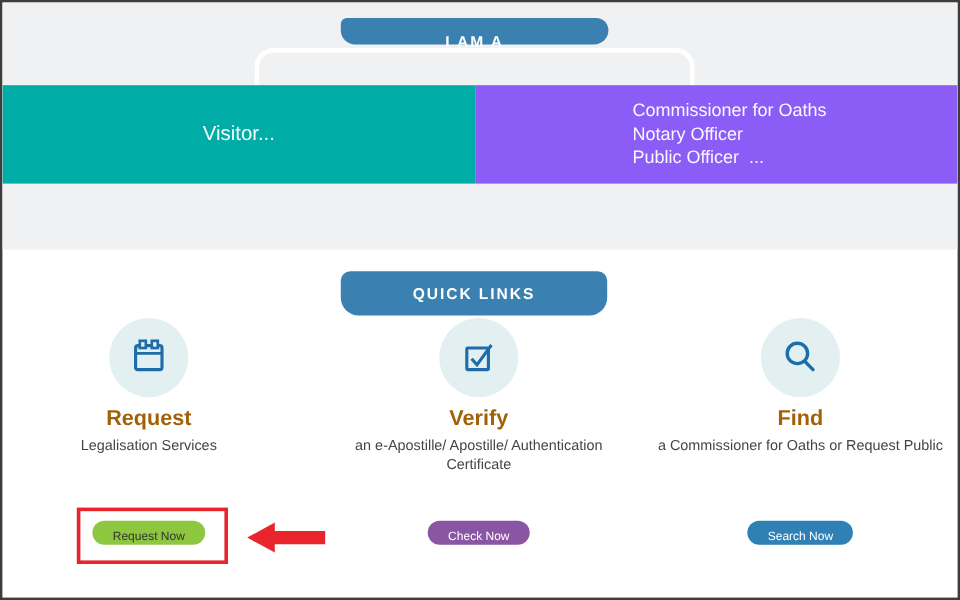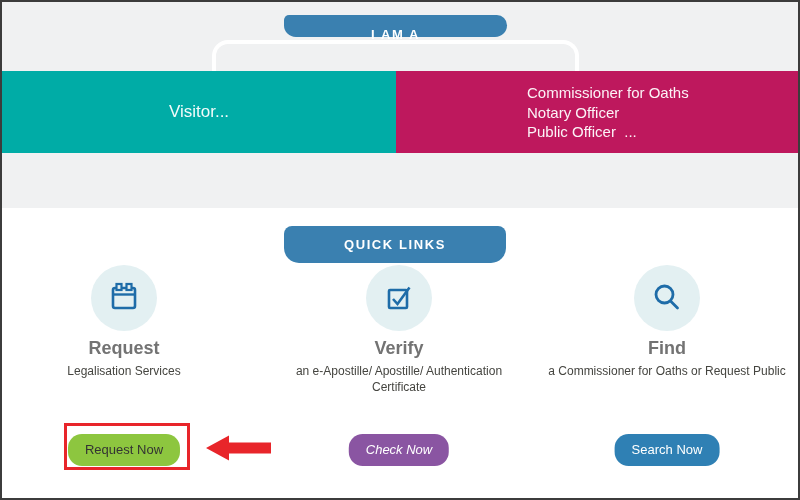--- a/index.html
+++ b/index.html
@@ -5,36 +5,36 @@
   html,body{margin:0;padding:0;background:#fff;font-family:"Liberation Sans","DejaVu Sans",sans-serif;}
   .page{position:relative;width:800px;height:500px;box-sizing:border-box;border:2px solid #3c3c3c;background:#ffffff;overflow:hidden;}
   
   .gray-band{position:absolute;left:0;top:0;width:796px;height:206px;background:#f0f1f2;}
   .bracket{position:absolute;left:210px;top:38px;width:367px;height:31px;border:4px solid #ffffff;border-bottom:none;border-radius:16px 16px 0 0;box-sizing:border-box;}
   .badge{position:absolute;background:#3a80b0;color:#ffffff;font-weight:bold;font-size:13px;letter-spacing:1.6px;text-align:center;}
   .badge.iama{left:282px;top:13px;width:223px;height:22px;line-height:39px;border-radius:6px 12px 14px 14px;}
   .badge.quicklinks{left:282px;top:189px;width:222px;height:37px;line-height:37px;border-radius:8px 8px 15px 15px;margin-top:35px;}
   .bar{position:absolute;top:69px;height:82px;cursor:pointer;}
   .bar.visitor{left:0;width:394px;background:#00aca6;}
-  .bar.officer{left:394px;width:402px;background:#be185d;}
+  .bar.officer{left:394px;width:402px;background:#8b5cf6;}
   .bar.visitor .bar-label{position:absolute;left:0;right:0;top:0;bottom:0;display:flex;align-items:center;justify-content:center;color:rgba(255,255,255,.95);font-size:17px;}
   .officer-lines{position:absolute;left:131px;top:12px;color:rgba(255,255,255,.95);font-size:15px;line-height:19.5px;}
   .officer-lines div{white-space:pre;}
   
   .ql-col{position:absolute;top:240px;height:232px;text-align:center;}
   .ql-col.c1{left:2px;width:240px;}
   .ql-col.c2{left:277px;width:240px;}
   .ql-col.c3{left:545px;width:240px;}
   .icon-circle{width:66px;height:66px;border-radius:50%;background:#e3f0f2;margin:23px auto 0;display:flex;align-items:center;justify-content:center;}
   .icon-circle svg{display:block;}
-  .ql-title{margin-top:7px;font-size:18px;font-weight:bold;color:#737373;}
+  .ql-title{margin-top:7px;font-size:18px;font-weight:bold;color:#a16207;}
   .ql-desc{margin:4px auto 0;font-size:12px;line-height:16px;color:#454540;max-width:238px;text-align:center;}
-  .ql-btn{position:absolute;top:192px;left:50%;transform:translateX(-50%);height:32px;line-height:28px;border:none;border-radius:14px;padding:0 17px;font-size:13px;font-family:inherit;cursor:pointer;white-space:nowrap;}
+  .ql-btn{position:absolute;top:192px;left:50%;transform:translateX(-50%);height:20px;line-height:28px;border:none;border-radius:14px;padding:0 17px;font-size:10px;font-family:inherit;cursor:pointer;white-space:nowrap;}
   .btn-green{background:#8dc63f;color:#333333;}
-  .btn-purple{background:#8a55a2;color:#ffffff;font-style:italic;}
+  .btn-purple{background:#8a55a2;color:#ffffff;}
   .btn-blue{background:#2f80b4;color:#ffffff;}
   
   .annot-rect{position:absolute;left:62px;top:421px;width:126px;height:47px;border:3px solid #e8252a;box-sizing:border-box;pointer-events:none;}
   .annot-arrow{position:absolute;left:202px;top:431px;width:68px;height:30px;pointer-events:none;}
 </style>
 </head>
 <body>
 
 <div class="page">
 

